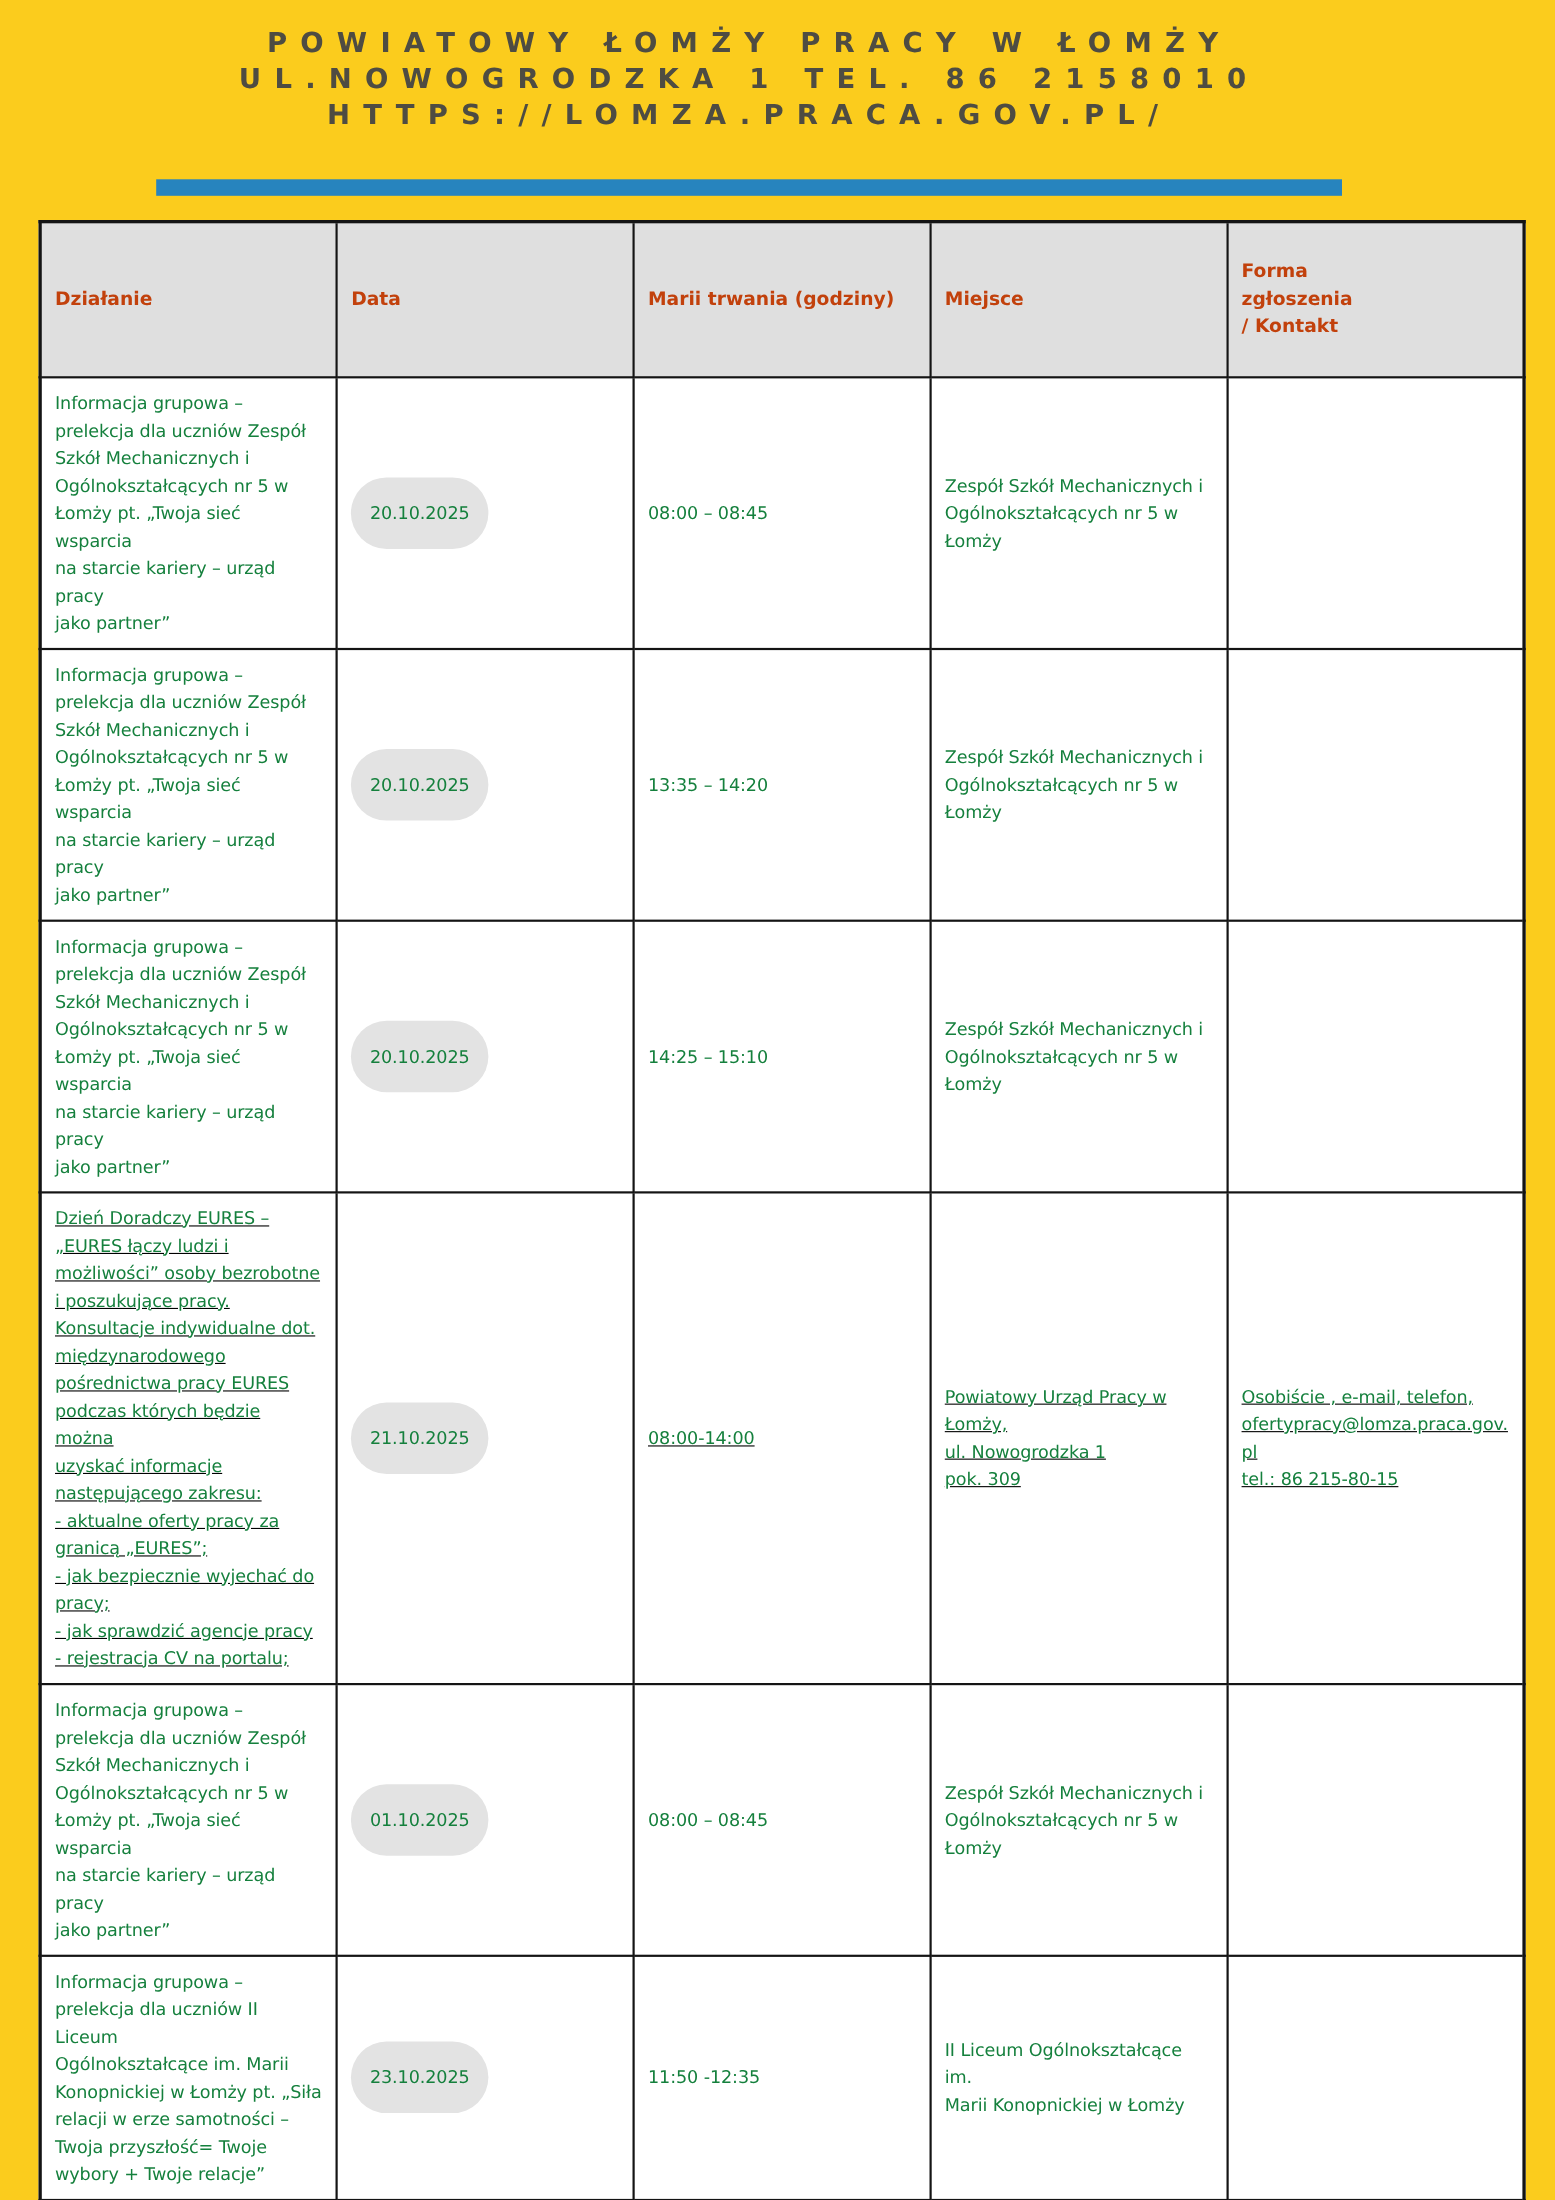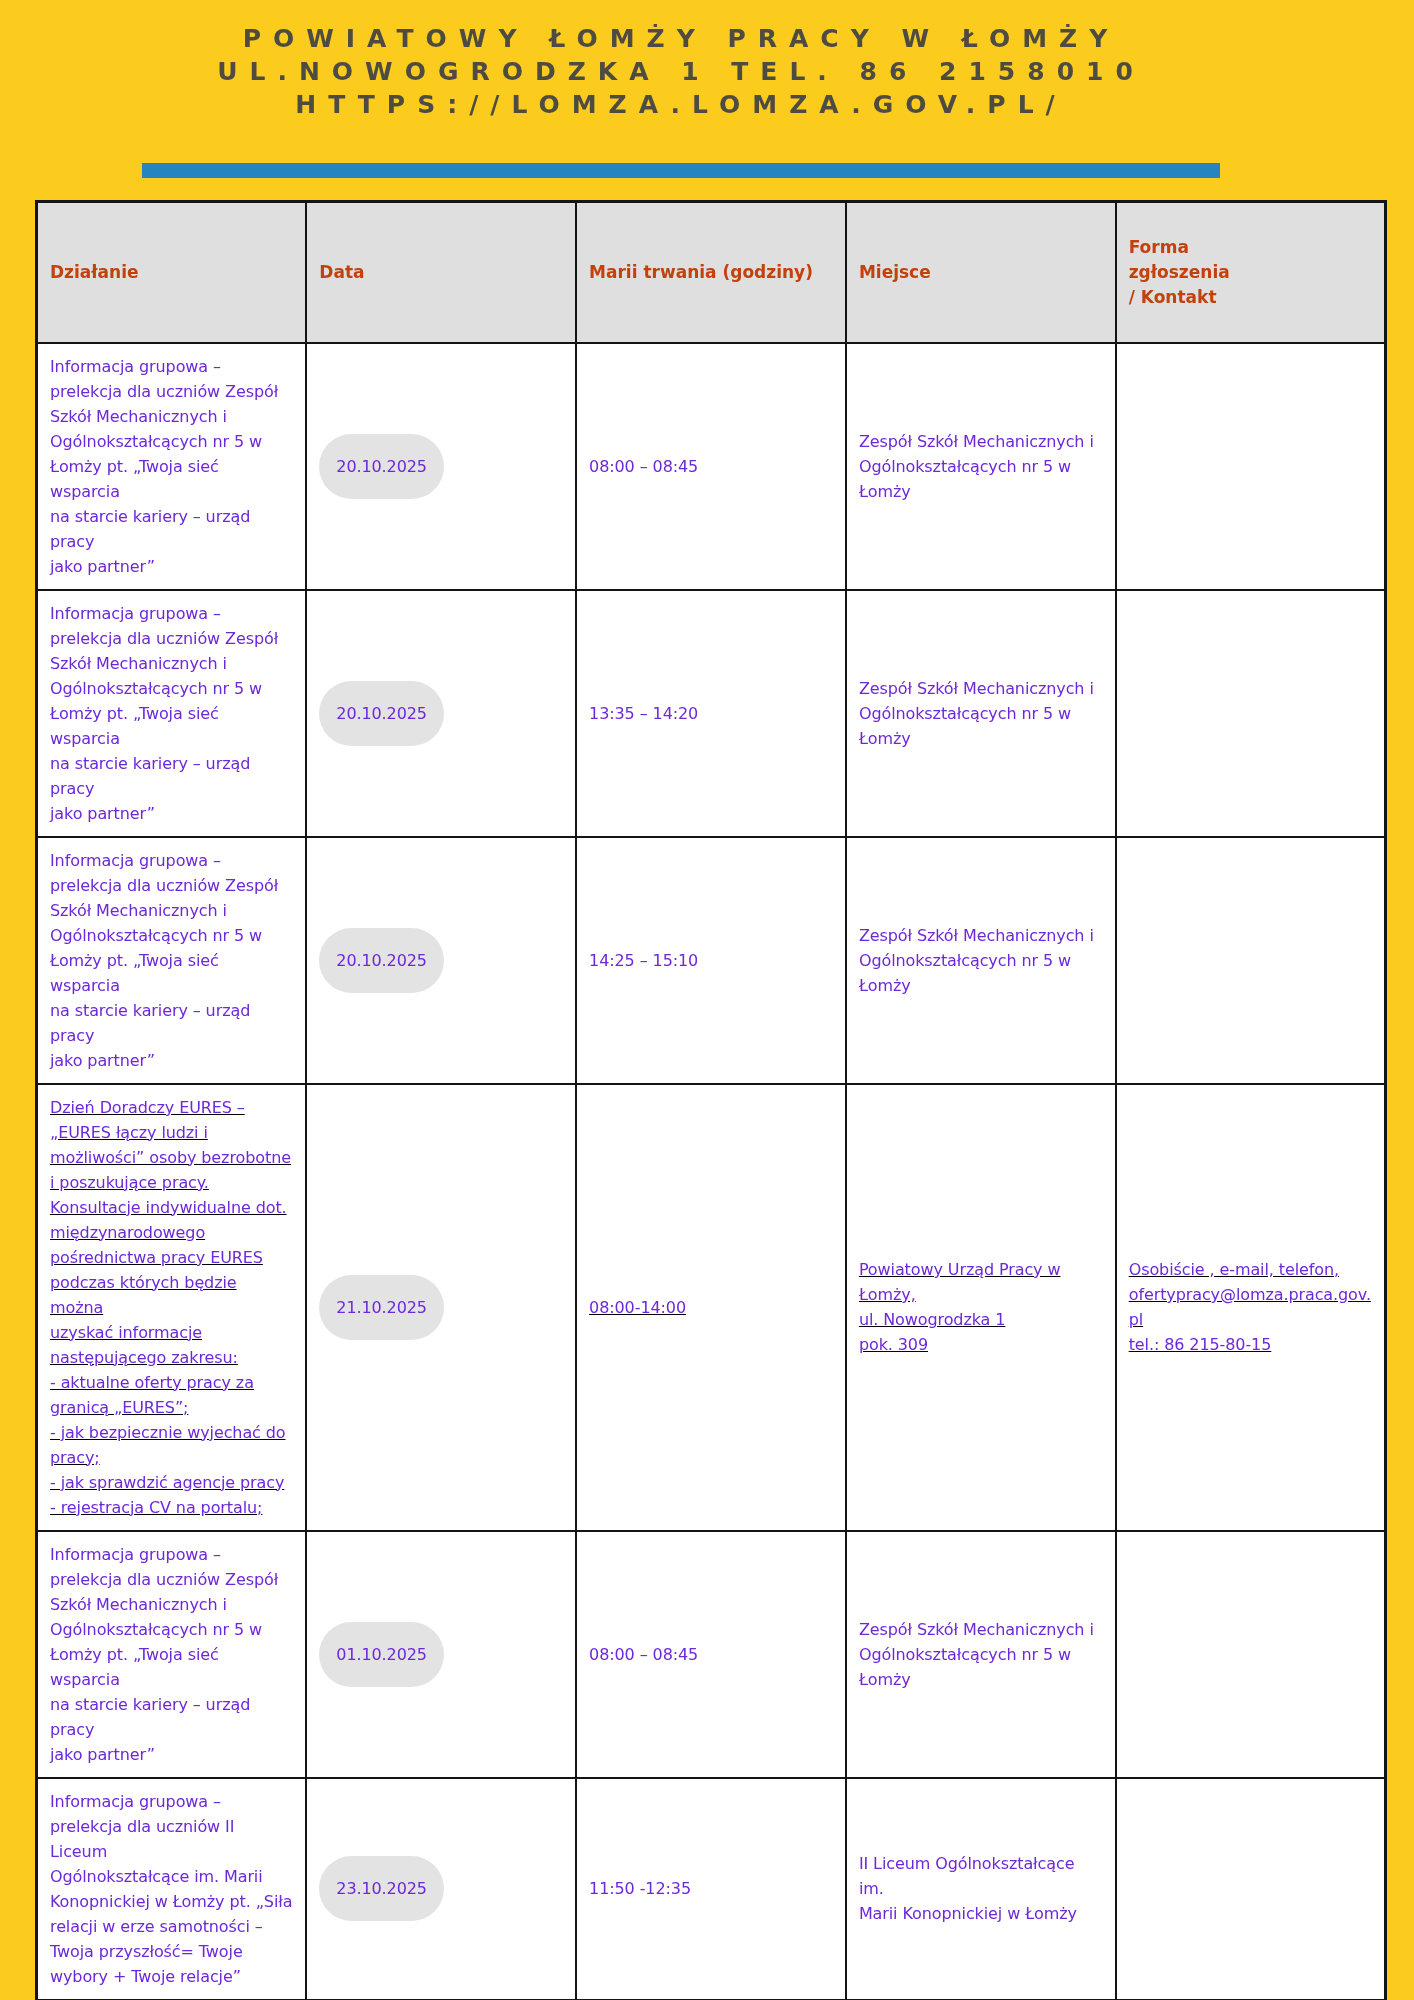--- a/index.html
+++ b/index.html
@@ -49,21 +49,21 @@
     background:#fff;
     border:3px solid #141414;
   }
   table.schedule col{width:20%;}
   table.schedule th,
   table.schedule td{
     border:2px solid #141414;
     font-size:16px;
     line-height:25px;
     letter-spacing:-0.1px;
-    color:#6d28d9;
+    color:#15803d;
     padding:10px 12px;
     vertical-align:middle;
     text-align:left;
     white-space:pre-line;
     overflow:hidden;
   }
   table.schedule thead th{
     background:#DFDFDF;
     color:#c2410c;
     font-size:17px;
@@ -89,21 +89,21 @@
   }
 </style>
 </head>
 <body>
 
 <div class="page">
 
   <div class="masthead">
     <div class="line">POWIATOWY ŁOMŻY PRACY W ŁOMŻY</div>
     <div class="line">UL.NOWOGRODZKA 1 TEL. 86 2158010</div>
-    <div class="line">HTTPS://LOMZA.LOMZA.GOV.PL/</div>
+    <div class="line">HTTPS://LOMZA.PRACA.GOV.PL/</div>
   </div>
 
   <div class="accent-bar"></div>
 
   <table class="schedule">
     <colgroup>
         <col>
         <col>
         <col>
         <col>

